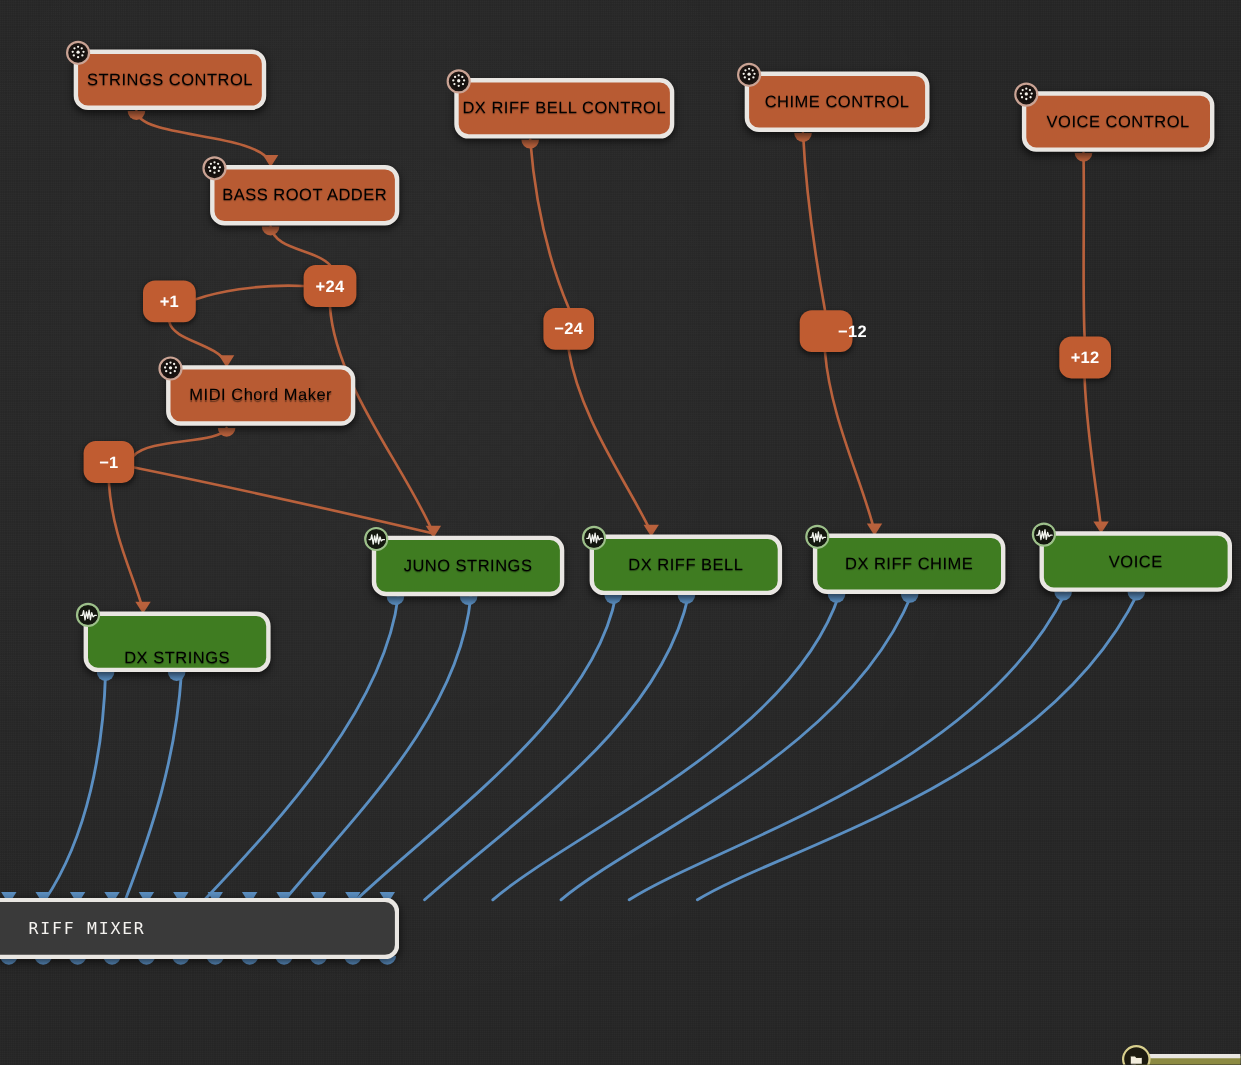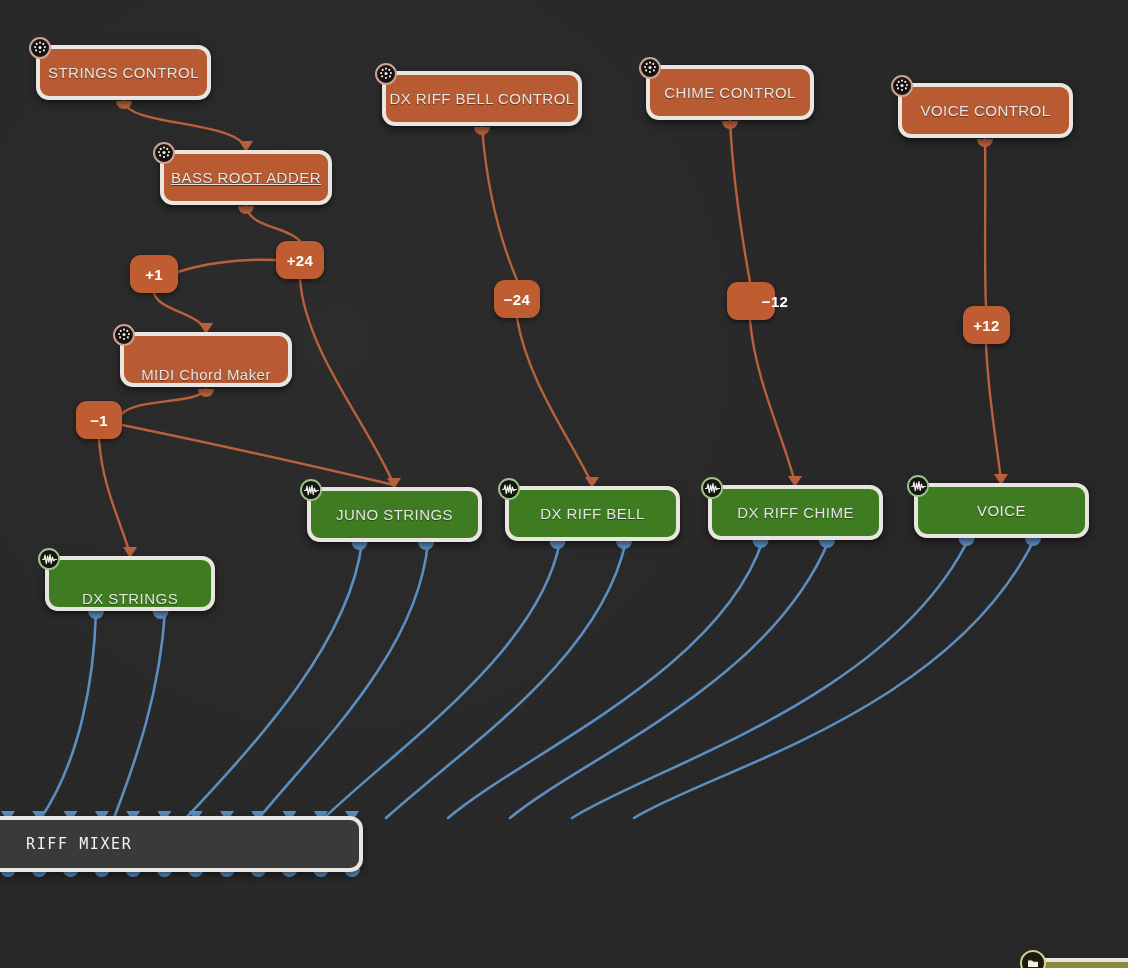--- a/index.html
+++ b/index.html
@@ -20,23 +20,24 @@
   }
   #wires{position:absolute;left:0;top:0;width:1128px;height:968px;pointer-events:none;}
 
   
   .node{
     position:absolute;
     box-sizing:border-box;
     border-radius:13px;
     border:4px solid #e9e6e2;
     display:flex;align-items:center;justify-content:center;
-    color:#e5e5e5;
+    color:#000000;
     box-shadow:0 3px 7px rgba(0,0,0,.55);
     user-select:none;
+    margin-left:31px;
   }
   .node .label{
     font-size:15px;letter-spacing:.45px;font-weight:400;
     white-space:nowrap;text-shadow:0 1px 1px rgba(0,0,0,.45);
   }
   .node.ctrl{ background:#b85b33; }
   .node.synth{ background:#3f7c21; }
 
   
   .badge{
@@ -232,38 +233,38 @@
             <circle cx="11.9" cy="10.4" r="1.05" fill="#f4f1ea"></circle>
             <circle cx="8" cy="12" r="1.05" fill="#f4f1ea"></circle>
             <circle cx="4.1" cy="10.4" r="1.05" fill="#f4f1ea"></circle>
             <circle cx="3.1" cy="7.1" r="1.05" fill="#f4f1ea"></circle>
             <circle cx="4.7" cy="3.9" r="1.05" fill="#f4f1ea"></circle>
             <circle cx="8" cy="7.4" r="1.5" fill="#f4f1ea"></circle>
           </svg>
         </span>
         <span class="label">VOICE CONTROL</span>
       </div>
-      <div class="node ctrl" style="left: 160px; top: 150px; width: 172px; height: 55px; text-decoration: underline;">
+      <div class="node ctrl" style="left: 160px; top: 150px; width: 172px; height: 55px;">
         <span class="badge knob">
           <svg width="16" height="16" viewBox="0 0 16 16">
             <circle cx="8" cy="8" r="7" fill="#15100e"></circle>
             <circle cx="8" cy="2.6" r="1.05" fill="#f4f1ea"></circle>
             <circle cx="11.3" cy="3.9" r="1.05" fill="#f4f1ea"></circle>
             <circle cx="12.9" cy="7.1" r="1.05" fill="#f4f1ea"></circle>
             <circle cx="11.9" cy="10.4" r="1.05" fill="#f4f1ea"></circle>
             <circle cx="8" cy="12" r="1.05" fill="#f4f1ea"></circle>
             <circle cx="4.1" cy="10.4" r="1.05" fill="#f4f1ea"></circle>
             <circle cx="3.1" cy="7.1" r="1.05" fill="#f4f1ea"></circle>
             <circle cx="4.7" cy="3.9" r="1.05" fill="#f4f1ea"></circle>
             <circle cx="8" cy="7.4" r="1.5" fill="#f4f1ea"></circle>
           </svg>
         </span>
         <span class="label">BASS ROOT ADDER</span>
       </div>
-      <div class="node ctrl" style="left: 120px; top: 332px; width: 172px; height: 55px; align-items: flex-end;">
+      <div class="node ctrl" style="left: 120px; top: 332px; width: 172px; height: 55px;">
         <span class="badge knob">
           <svg width="16" height="16" viewBox="0 0 16 16">
             <circle cx="8" cy="8" r="7" fill="#15100e"></circle>
             <circle cx="8" cy="2.6" r="1.05" fill="#f4f1ea"></circle>
             <circle cx="11.3" cy="3.9" r="1.05" fill="#f4f1ea"></circle>
             <circle cx="12.9" cy="7.1" r="1.05" fill="#f4f1ea"></circle>
             <circle cx="11.9" cy="10.4" r="1.05" fill="#f4f1ea"></circle>
             <circle cx="8" cy="12" r="1.05" fill="#f4f1ea"></circle>
             <circle cx="4.1" cy="10.4" r="1.05" fill="#f4f1ea"></circle>
             <circle cx="3.1" cy="7.1" r="1.05" fill="#f4f1ea"></circle>

